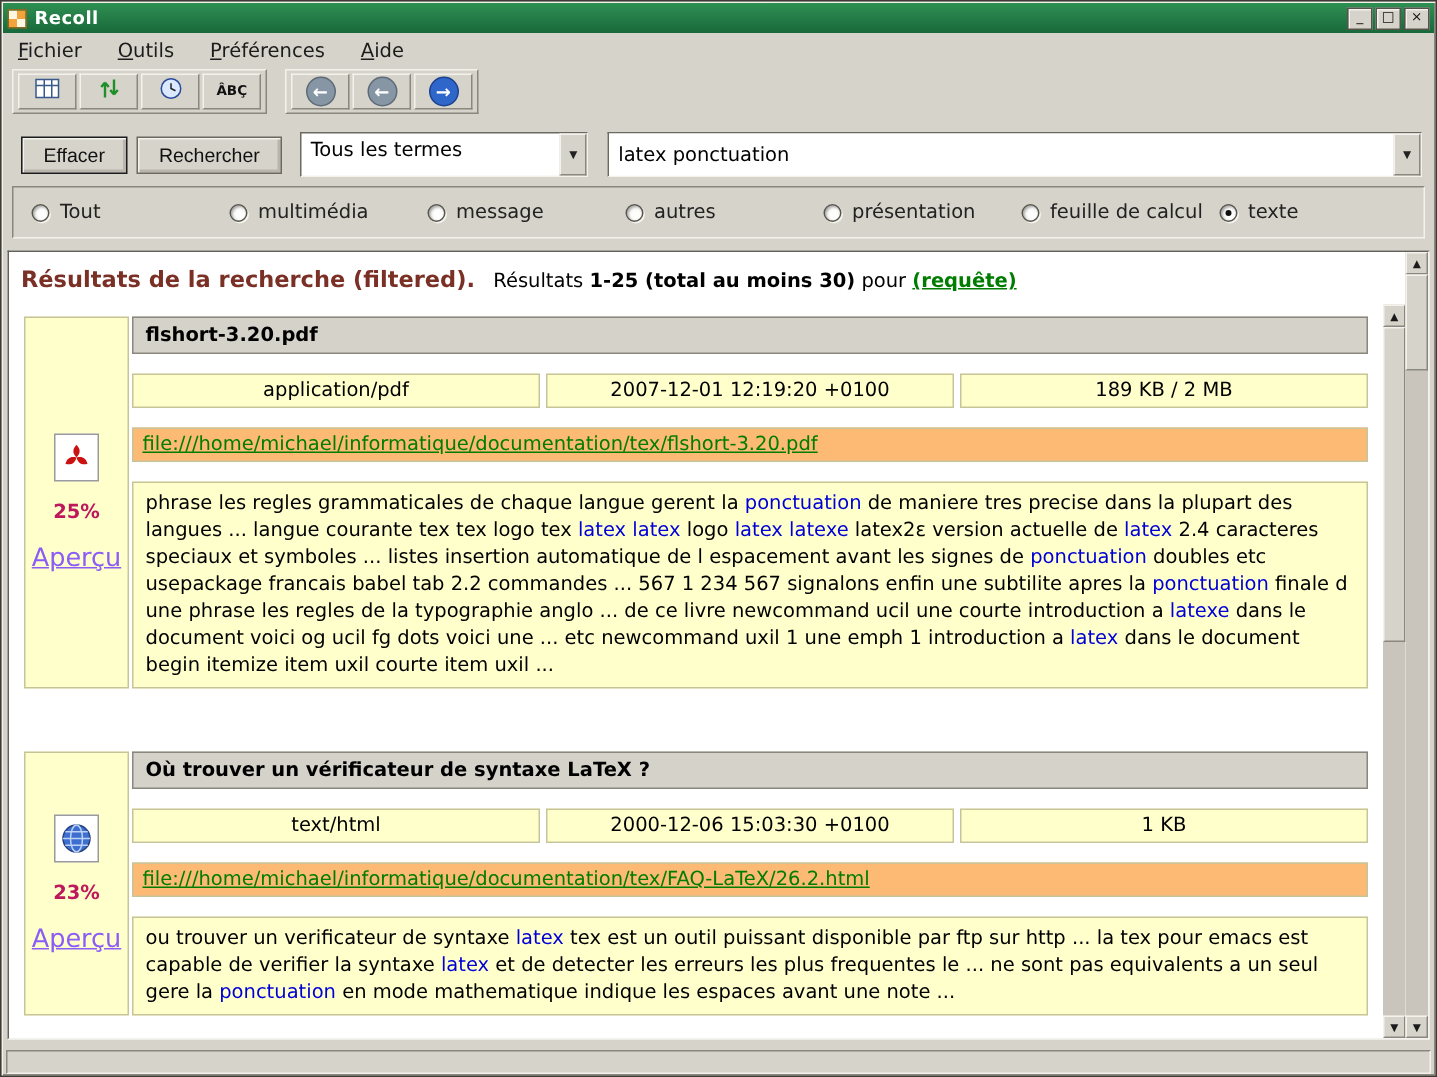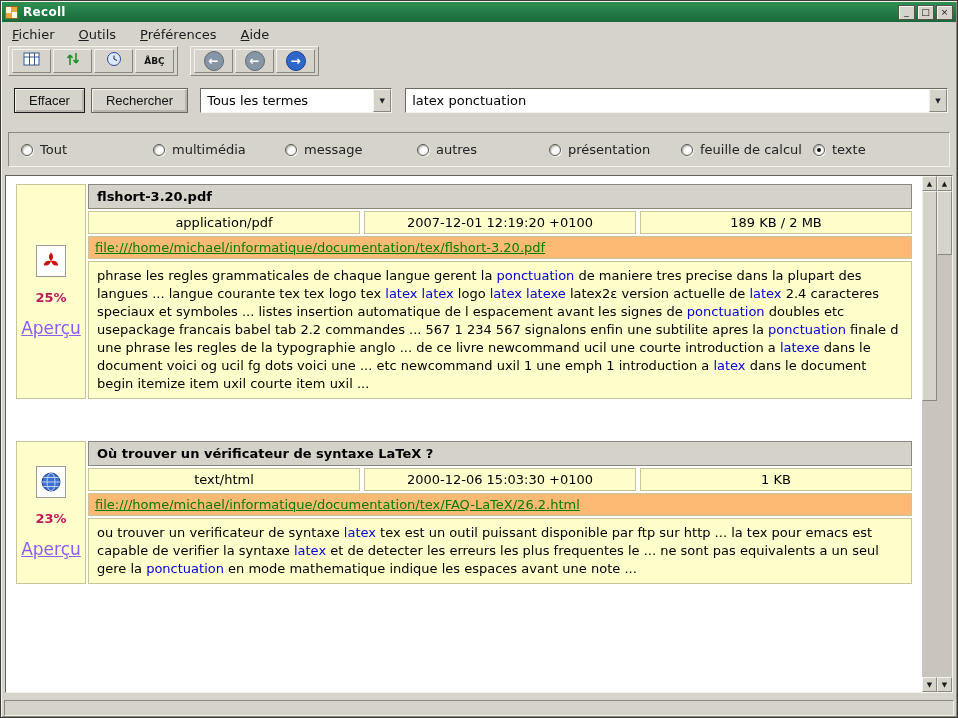--- a/index.html
+++ b/index.html
@@ -60,36 +60,36 @@
   .search-row { display:flex; align-items:center; padding:8px 8px 6px 12px; }
   .push-btn {
     font-size:13px; color:#111; background:#d6d3ca;
     border:1px solid #6b6960;
     box-shadow: inset 1px 1px 0 #f4f2ec, inset -2px -2px 0 #b9b5ac;
     padding:4px 14px; white-space:nowrap;
   }
   .push-btn.focused { border-color:#1c1c1c; }
   .push-btn + .push-btn { margin-left:6px; }
   .combo {
-    display:flex; height:25px; background:#fff;
+    display:flex; height:30px; background:#fff;
     border:1px solid; border-color:#6b6960 #f4f2ec #f4f2ec #6b6960;
   }
   .combo.mode { width:192px; margin-left:12px; }
   .combo.query { flex:1; margin-left:13px; }
   .combo-text { flex:1; font-size:13px; padding:4px 6px; white-space:nowrap; overflow:hidden; color:#000; }
   .combo-input { flex:1; border:0; outline:0; background:#fff; color:#000;
     font:13px "DejaVu Sans","Liberation Sans",sans-serif; padding:0 6px; }
   .combo-btn {
     width:18px; flex:0 0 18px; background:#d6d3ca;
     border:1px solid; border-color:#f4f2ec #8a877e #8a877e #f4f2ec;
     display:flex; align-items:center; justify-content:center; font-size:7px; color:#222;
   }
   
   .filter-row {
-    margin:13px 6px 8px; padding:9px 12px;
+    margin:0 6px 8px; padding:9px 12px;
     border:1px solid; border-color:#8a877e #f4f2ec #f4f2ec #8a877e;
     background:#d6d3ca; display:flex; align-items:center;
   }
   .radio-item { display:flex; align-items:center; gap:7px; font-size:13px; color:#222; width:132px; }
   .radio-item:last-child { width:auto; }
   .radio {
     width:12px; height:12px; flex:0 0 12px; border-radius:50%;
     background:#fdfdfb; border:1px solid #57554d;
     box-shadow: inset 1px 1px 2px rgba(0,0,0,.35), 1px 1px 0 #f4f2ec;
     position:relative;
@@ -128,21 +128,21 @@
     flex:0 0 70px; background:#ffffcc; border:1px solid #c8c49a;
     display:flex; flex-direction:column; align-items:center; justify-content:center;
     gap:13px; padding:8px 2px;
   }
   .doc-page {
     width:30px; height:32px; background:#fff; border:1px solid #9a9a9a;
     display:flex; align-items:center; justify-content:center;
   }
   .relevance { font-size:13px; font-weight:bold; color:#be185d; }
   .preview-link { font-size:17px; color:#8b5cf6; text-decoration:underline; cursor:pointer; }
-  .result-right { flex:1; display:flex; flex-direction:column; gap:2px; }
+  .result-right { flex:1; display:flex; flex-direction:column; gap:13px; }
   .r-header {
     background:#d5d2c9; border:1px solid #8a877e;
     font-size:13px; font-weight:bold; color:#000; padding:4px 8px;
   }
   .r-meta { display:flex; gap:4px; }
   .meta-cell {
     flex:1; background:#ffffcc; border:1px solid #c8c49a;
     text-align:center; font-size:13px; padding:3px 4px; color:#000;
   }
   .r-url { background:#fdba74; border:1px solid #c8c49a; padding:3px 6px; font-size:13px;
@@ -266,20 +266,27 @@
     </div>
     <div class="radio-item">
       <span class="radio sel"></span>
       <span>texte</span>
     </div>
   </div>
 
   <div class="results-frame">
 
     <div class="results-inner">
+      <div class="results-headline">
+        <span class="res-title">Résultats de la recherche (filtered).</span>
+        <span>Résultats</span>
+        <span class="res-range">1-25 (total au moins 30)</span>
+        <span>pour</span>
+        <span class="query-link">(requête)</span>
+      </div>
 
       <div class="list-wrap">
         <div class="list">
 
           <div class="result">
             <div class="result-left">
               <div class="doc-page">
                 <svg width="20" height="20" viewBox="0 0 20 20">
                   <g fill="#cc1111">
                     <path d="M10 1.5 C12.8 4.5 12.8 7 10 10 C7.2 7 7.2 4.5 10 1.5 Z"></path>

